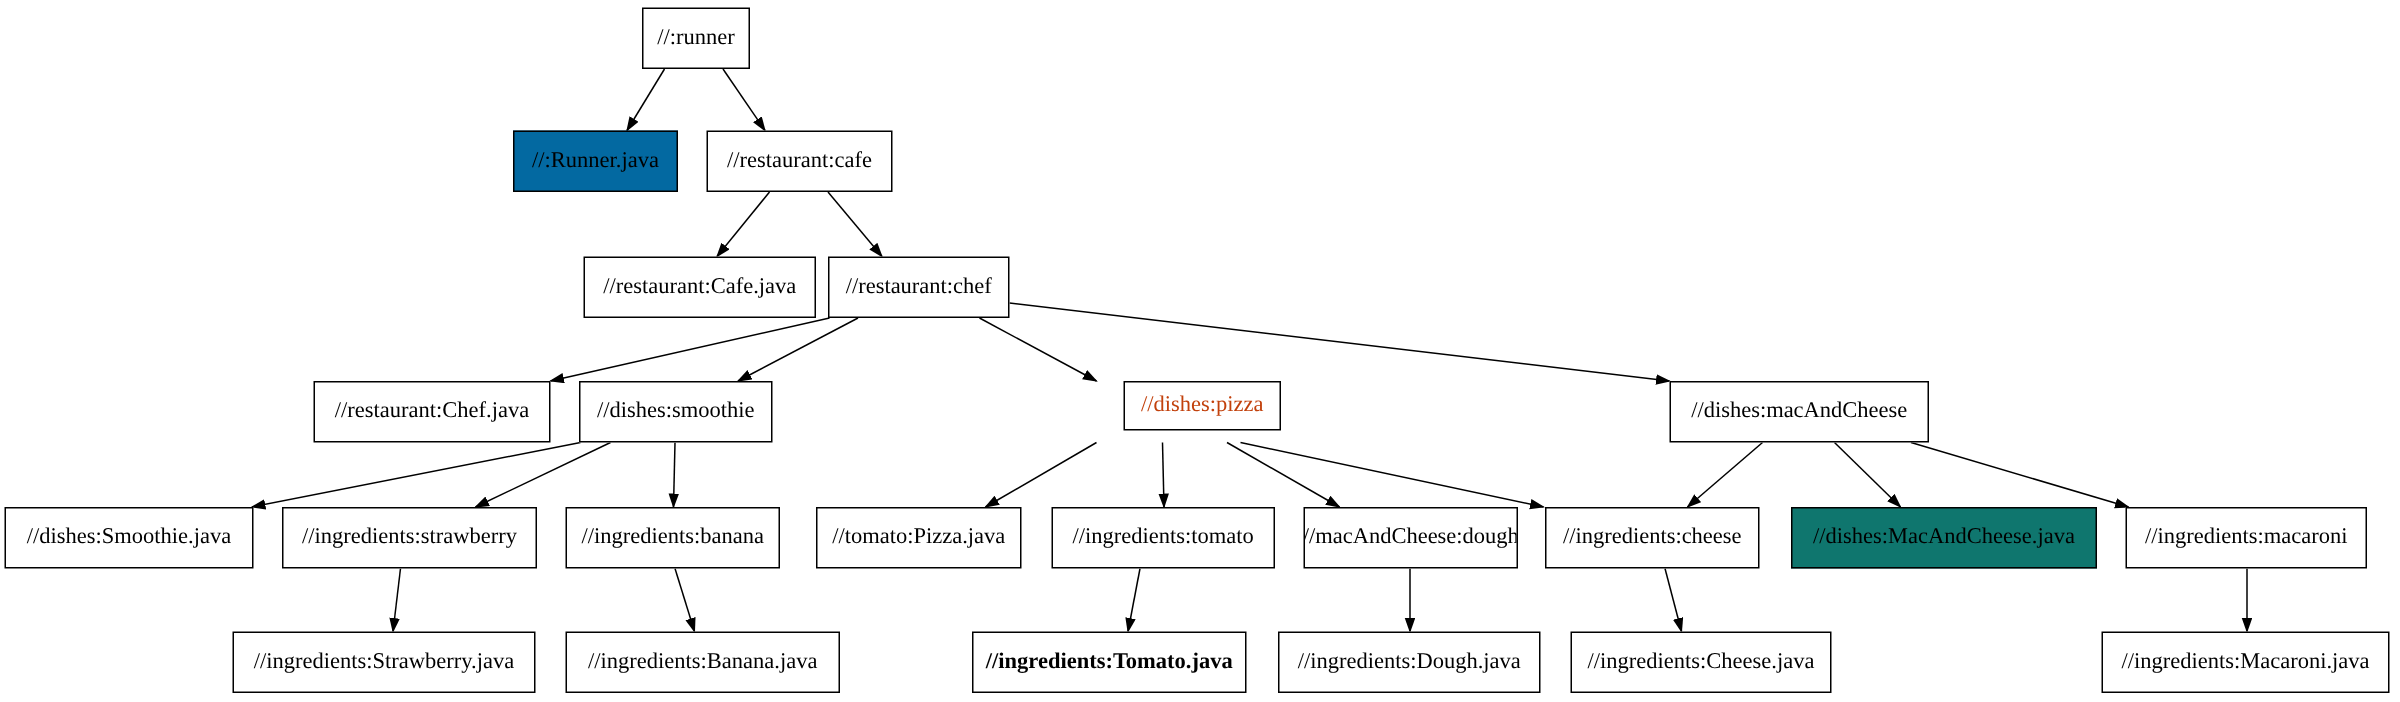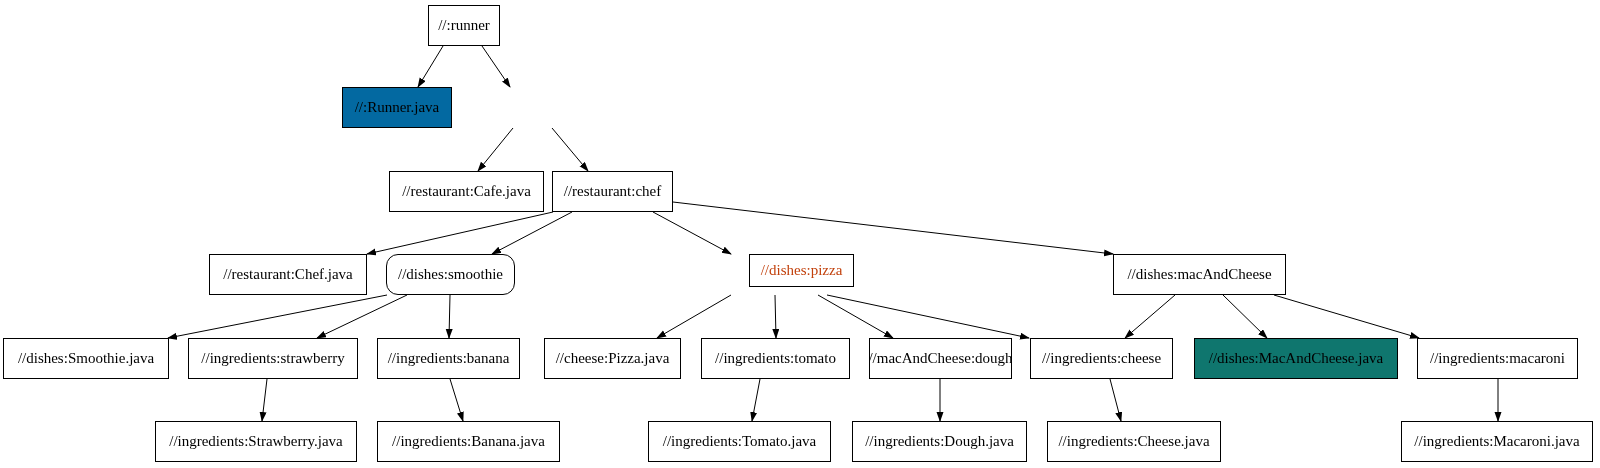--- a/index.html
+++ b/index.html
@@ -77,35 +77,36 @@
         <line x1="450" y1="379" x2="463" y2="421" stroke="#000000" stroke-width="1" marker-end="url(#arrowhead)"></line>
         <line x1="760" y1="379" x2="752" y2="421" stroke="#000000" stroke-width="1" marker-end="url(#arrowhead)"></line>
         <line x1="940" y1="379" x2="940" y2="421" stroke="#000000" stroke-width="1" marker-end="url(#arrowhead)"></line>
         <line x1="1110" y1="379" x2="1121" y2="421" stroke="#000000" stroke-width="1" marker-end="url(#arrowhead)"></line>
         <line x1="1498" y1="379" x2="1498" y2="421" stroke="#000000" stroke-width="1" marker-end="url(#arrowhead)"></line>
       </g>
   </svg>
   <div id="node-layer">
       <div class="node" style="left: 428px; top: 5px; width: 72px; height: 41px; border-color: rgb(0, 0, 0); background: rgb(255, 255, 255); color: rgb(0, 0, 0);">//:runner</div>
       <div class="node" style="left: 342px; top: 87px; width: 110px; height: 41px; border-color: rgb(0, 0, 0); background: #0369a1; color: rgb(0, 0, 0);">//:Runner.java</div>
+      <div class="node" style="left: 471px; top: 87px; width: 124px; height: 41px; border-color: rgb(0, 0, 0); background: rgb(255, 255, 255); color: rgb(0, 0, 0);">//restaurant:cafe</div>
       <div class="node" style="left: 377px; top: 171px; width: 155px; height: 41px; border-color: rgb(0, 0, 0); background: rgb(255, 255, 255); color: rgb(0, 0, 0); margin-left: 12px;">//restaurant:Cafe.java</div>
       <div class="node" style="left: 552px; top: 171px; width: 121px; height: 41px; border-color: rgb(0, 0, 0); background: rgb(255, 255, 255); color: rgb(0, 0, 0);">//restaurant:chef</div>
       <div class="node" style="left: 209px; top: 254px; width: 158px; height: 41px; border-color: rgb(0, 0, 0); background: rgb(255, 255, 255); color: rgb(0, 0, 0);">//restaurant:Chef.java</div>
-      <div class="node" style="left: 386px; top: 254px; width: 129px; height: 41px; border-color: rgb(0, 0, 0); background: rgb(255, 255, 255); color: rgb(0, 0, 0); border-radius: 12px;">//dishes:smoothie</div>
+      <div class="node" style="left: 386px; top: 254px; width: 129px; height: 41px; border-color: rgb(0, 0, 0); background: rgb(255, 255, 255); color: rgb(0, 0, 0);">//dishes:smoothie</div>
       <div class="node" style="left: 749px; top: 254px; width: 105px; height: 33px; border-color: rgb(0, 0, 0); background: rgb(255, 255, 255); color: #c2410c;">//dishes:pizza</div>
       <div class="node" style="left: 1113px; top: 254px; width: 173px; height: 41px; border-color: rgb(0, 0, 0); background: rgb(255, 255, 255); color: rgb(0, 0, 0);">//dishes:macAndCheese</div>
       <div class="node" style="left: 3px; top: 338px; width: 166px; height: 41px; border-color: rgb(0, 0, 0); background: rgb(255, 255, 255); color: rgb(0, 0, 0);">//dishes:Smoothie.java</div>
       <div class="node" style="left: 188px; top: 338px; width: 170px; height: 41px; border-color: rgb(0, 0, 0); background: rgb(255, 255, 255); color: rgb(0, 0, 0);">//ingredients:strawberry</div>
       <div class="node" style="left: 377px; top: 338px; width: 143px; height: 41px; border-color: rgb(0, 0, 0); background: rgb(255, 255, 255); color: rgb(0, 0, 0);">//ingredients:banana</div>
-      <div class="node" style="left: 544px; top: 338px; width: 137px; height: 41px; border-color: rgb(0, 0, 0); background: rgb(255, 255, 255); color: rgb(0, 0, 0);">//cheese:Pizza.java</div>
+      <div class="node" style="left: 544px; top: 338px; width: 137px; height: 41px; border-color: rgb(0, 0, 0); background: rgb(255, 255, 255); color: rgb(0, 0, 0);">//tomato:Pizza.java</div>
       <div class="node" style="left: 701px; top: 338px; width: 149px; height: 41px; border-color: rgb(0, 0, 0); background: rgb(255, 255, 255); color: rgb(0, 0, 0);">//ingredients:tomato</div>
       <div class="node" style="left: 869px; top: 338px; width: 143px; height: 41px; border-color: rgb(0, 0, 0); background: rgb(255, 255, 255); color: rgb(0, 0, 0);">//macAndCheese:dough</div>
       <div class="node" style="left: 1030px; top: 338px; width: 143px; height: 41px; border-color: rgb(0, 0, 0); background: rgb(255, 255, 255); color: rgb(0, 0, 0);">//ingredients:cheese</div>
       <div class="node" style="left: 1194px; top: 338px; width: 204px; height: 41px; border-color: rgb(0, 0, 0); background: #0f766e; color: rgb(0, 0, 0);">//dishes:MacAndCheese.java</div>
       <div class="node" style="left: 1417px; top: 338px; width: 161px; height: 41px; border-color: rgb(0, 0, 0); background: rgb(255, 255, 255); color: rgb(0, 0, 0);">//ingredients:macaroni</div>
       <div class="node" style="left: 155px; top: 421px; width: 202px; height: 41px; border-color: rgb(0, 0, 0); background: rgb(255, 255, 255); color: rgb(0, 0, 0);">//ingredients:Strawberry.java</div>
       <div class="node" style="left: 377px; top: 421px; width: 183px; height: 41px; border-color: rgb(0, 0, 0); background: rgb(255, 255, 255); color: rgb(0, 0, 0);">//ingredients:Banana.java</div>
-      <div class="node" style="left: 648px; top: 421px; width: 183px; height: 41px; border-color: rgb(0, 0, 0); background: rgb(255, 255, 255); color: rgb(0, 0, 0);">//ingredients:Tomato.java</div>
+      <div class="node" style="left: 648px; top: 421px; width: 183px; height: 41px; border-color: rgb(0, 0, 0); background: rgb(255, 255, 255); color: rgb(0, 0, 0); font-weight: bold;">//ingredients:Tomato.java</div>
       <div class="node" style="left: 852px; top: 421px; width: 175px; height: 41px; border-color: rgb(0, 0, 0); background: rgb(255, 255, 255); color: rgb(0, 0, 0);">//ingredients:Dough.java</div>
       <div class="node" style="left: 1047px; top: 421px; width: 174px; height: 41px; border-color: rgb(0, 0, 0); background: rgb(255, 255, 255); color: rgb(0, 0, 0);">//ingredients:Cheese.java</div>
       <div class="node" style="left: 1401px; top: 421px; width: 192px; height: 41px; border-color: rgb(0, 0, 0); background: rgb(255, 255, 255); color: rgb(0, 0, 0);">//ingredients:Macaroni.java</div>
     </div>
 </div>
 
 </body></html>

